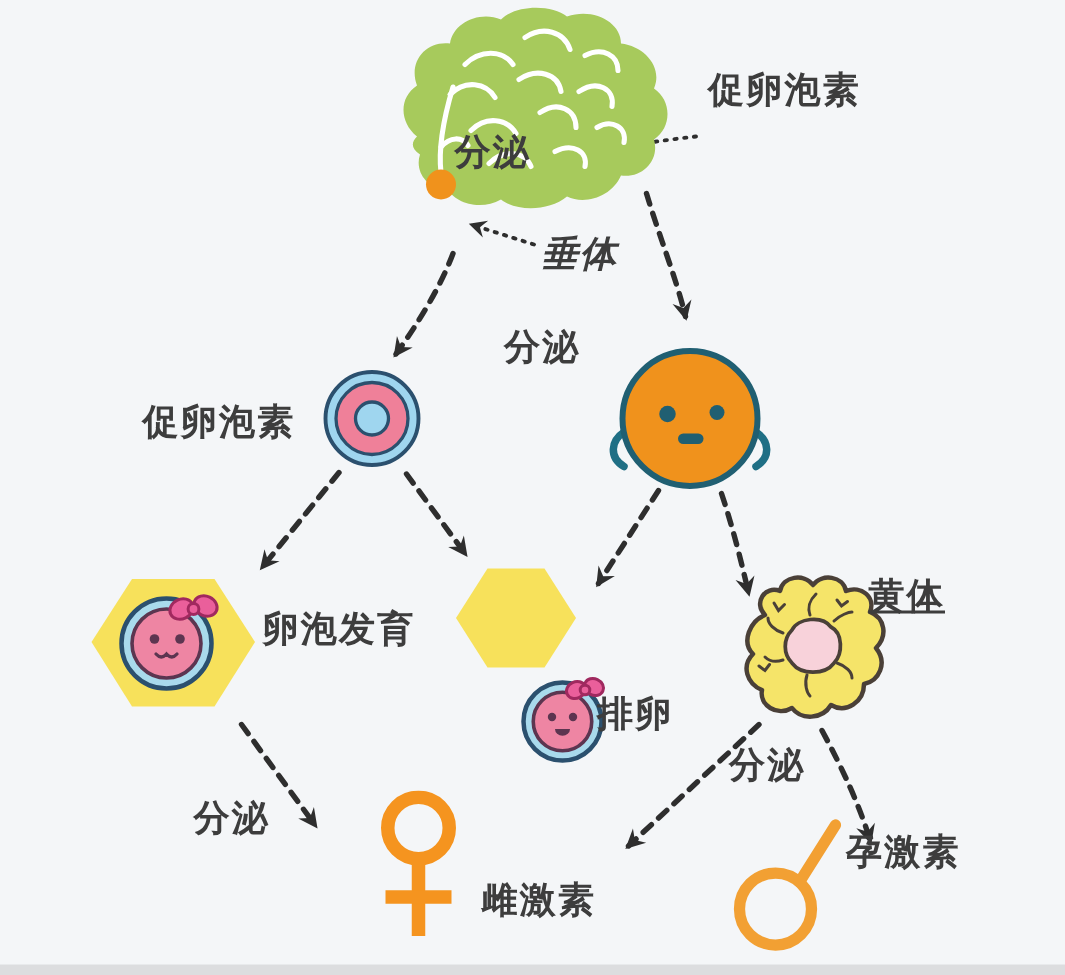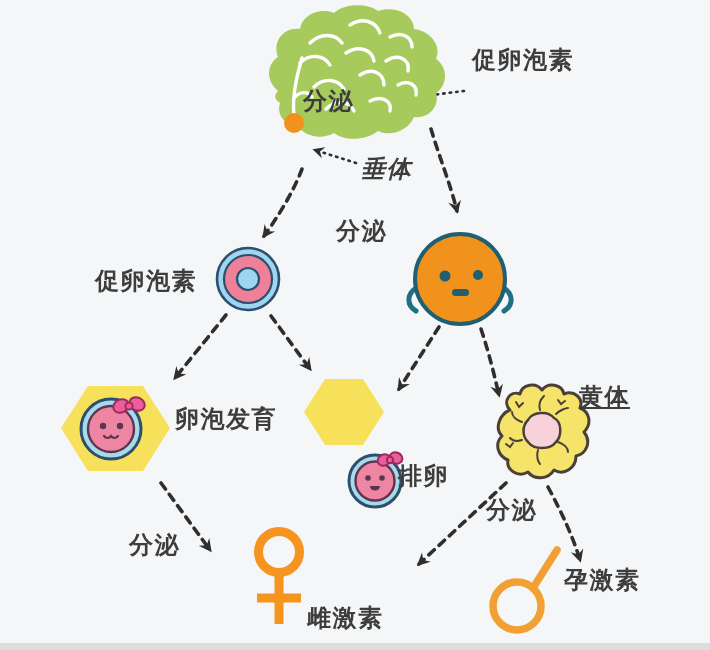--- a/index.html
+++ b/index.html
@@ -143,18 +143,18 @@
 
   <div class="lbl" style="left:303px;top:85px;">分泌</div>
   <div class="lbl" style="left:472px;top:44px;">促卵泡素</div>
   <div class="lbl" style="left:361px;top:153px;font-style:italic;">垂体</div>
   <div class="lbl" style="left:336px;top:215px;">分泌</div>
   <div class="lbl" style="left:95px;top:265px;text-align:center;">促卵泡素</div>
   <div class="lbl" style="left:175px;top:403px;">卵泡发育</div>
   <div class="lbl" style="left:398px;top:432px;margin-top:28px;">排卵</div>
   <div class="lbl" style="left:579px;top:381px;text-decoration:underline;">黄体</div>
   <div class="lbl" style="left:129px;top:529px;">分泌</div>
-  <div class="lbl" style="left:307px;top:584px;margin-top:18px;">雌激素</div>
+  <div class="lbl" style="left:321px;top:584px;">雌激素</div>
   <div class="lbl" style="left:486px;top:494px;">分泌</div>
-  <div class="lbl" style="left:564px;top:564px;">孕激素</div>
+  <div class="lbl" style="left:564px;top:552px;">孕激素</div>
 
   <div id="bottom-strip"></div>
 </div>
 
 </body></html>

